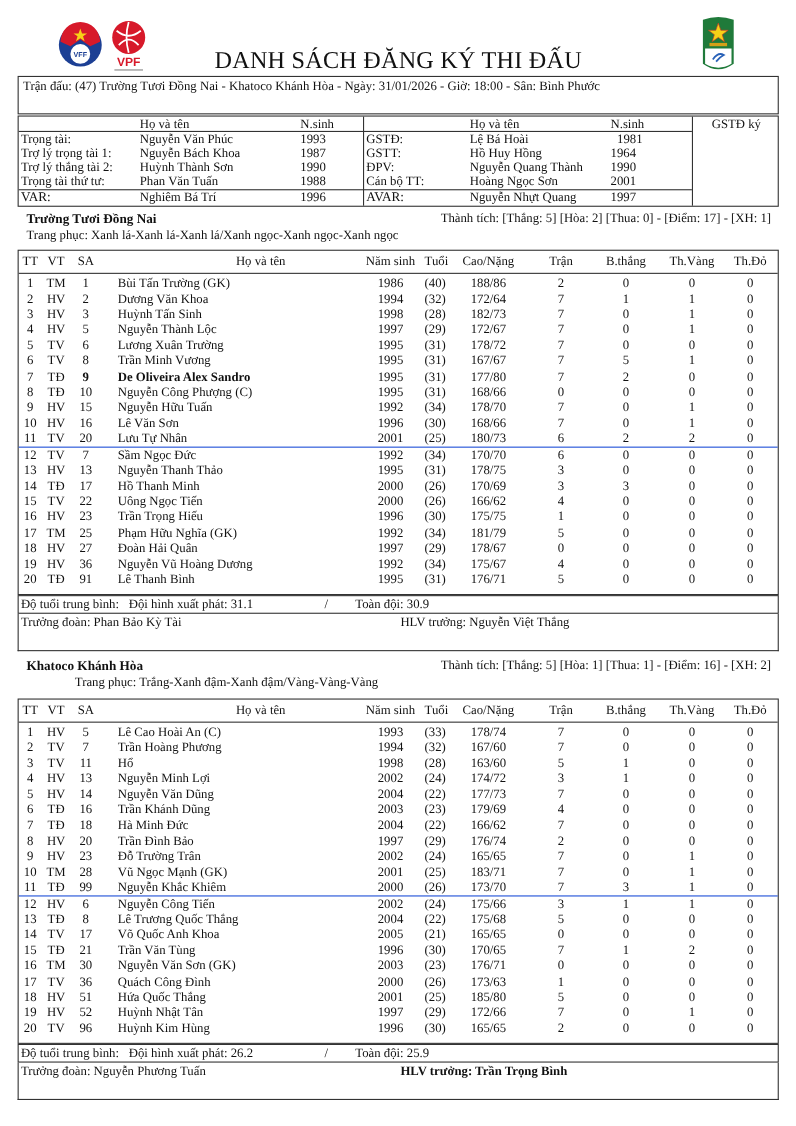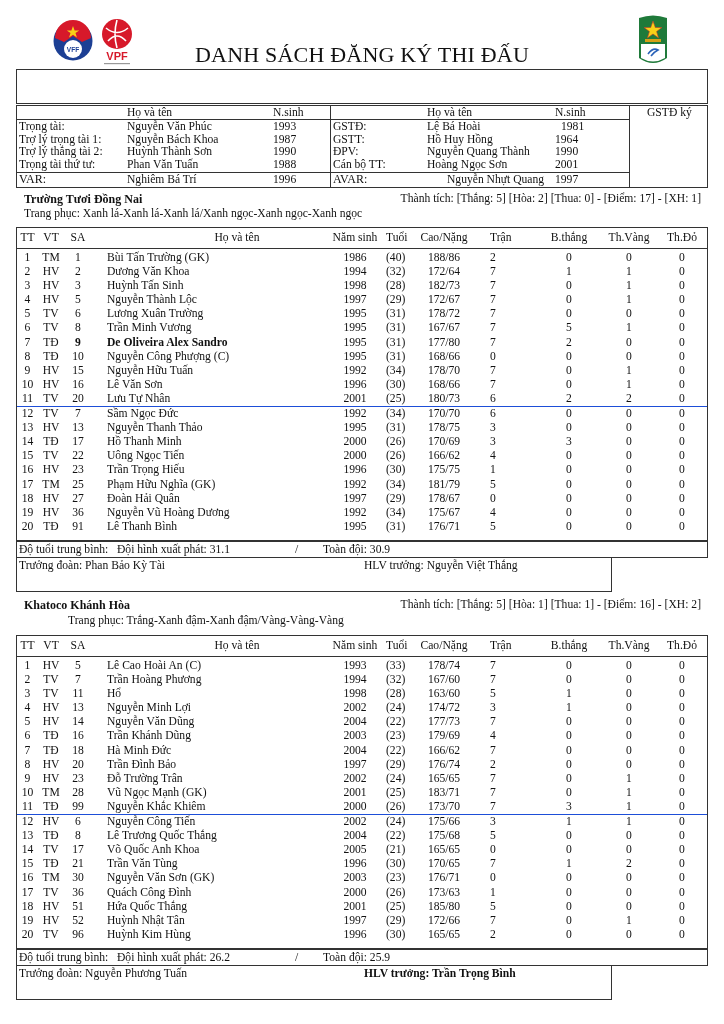--- a/index.html
+++ b/index.html
@@ -25,27 +25,27 @@
   .c { position:absolute; white-space:nowrap; line-height:14px; font-size:11.6px; }
   .hdr .c { line-height:20px; }
   .c.tt { left:0; width:21px; text-align:center; }
   .c.vt { left:22px; width:24px; text-align:center; }
   .c.sa { left:47px; width:28px; text-align:center; }
   .c.nm { left:90px; }
   .hdr .c.nm { left:90px; width:260px; text-align:center; }
   .c.ys { left:314px; width:48px; text-align:center; }
   .c.age { left:369px; width:34px; }
   .c.hw { left:398px; width:58px; text-align:center; }
-  .c.ap { left:473px; width:40px; }
+  .c.ap { left:473px; width:40px; text-align:center; }
   .c.gl { left:522px; width:60px; text-align:center; }
   .c.yc { left:584px; width:56px; text-align:center; }
   .c.rc { left:644px; width:42px; text-align:center; }
   .bold { font-weight:bold; }
   .agebox { left:16px; width:692px; height:17px; border:1px solid #333; box-sizing:border-box; font-size:11.6px; line-height:15px; }
-  .mgrbox { left:16px; width:596px; height:34px; border:1px solid #333; border-top:none; box-sizing:border-box; font-size:11.6px; line-height:16px; }
+  .mgrbox { left:16px; width:692px; height:34px; border:1px solid #333; border-top:none; box-sizing:border-box; font-size:11.6px; line-height:16px; }
   .agebox span, .mgrbox span { position:absolute; white-space:nowrap; }
 </style>
 </head>
 <body>
 
 <svg class="abs logo-vff" viewBox="0 0 42 42">
   <circle cx="21" cy="21" r="19.5" fill="#1c3f94"></circle>
   <path d="M3 18 A18 18 0 0 1 39 18 L30 22 L21 16 L12 22 Z" fill="#d7192a"></path>
   <polygon points="21,6 22.6,10.4 27.2,10.4 23.5,13 24.9,17.4 21,14.7 17.1,17.4 18.5,13 14.8,10.4 19.4,10.4" fill="#f7d117"></polygon>
   <circle cx="21" cy="29" r="9" fill="#ffffff"></circle>
@@ -61,38 +61,39 @@
   <path d="M2 4 Q16 -1 30 4 L30 44 Q16 54 2 44 Z" fill="#1f7a3a"></path>
   <polygon points="16,7 18.3,13.5 25,13.5 19.6,17.5 21.6,24 16,20 10.4,24 12.4,17.5 7,13.5 13.7,13.5" fill="#f7d117" stroke="#c0392b" stroke-width="0.6"></polygon>
   <rect x="8" y="25" width="16" height="3" fill="#d4a017"></rect>
   <path d="M4 30 L28 30 L28 44 Q16 51 4 44 Z" fill="#ffffff"></path>
   <path d="M11 40 Q16 33 21 36 Q17 38 14 42" stroke="#2a62b8" stroke-width="1.6" fill="none"></path>
 </svg>
 
 <div class="abs title">DANH SÁCH ĐĂNG KÝ THI ĐẤU</div>
 
 <div class="abs boxhdr">
+  <div>Trận đấu: (47) Trường Tươi Đồng Nai - Khatoco Khánh Hòa - Ngày: 31/01/2026 - Giờ: 18:00 - Sân: Bình Phước</div>
 </div>
 
 <div class="abs offbox">
   <div class="hline" style="left:0;width:612px;top:13px;"></div>
   <div class="hline" style="left:0;width:612px;top:66px;"></div>
   <div class="vline" style="left:313px;"></div>
   <div class="vline" style="left:612px;"></div>
   <div class="cell" style="left:110px;top:1px;">Họ và tên</div>
   <div class="cell" style="left:256px;top:1px;">N.sinh</div>
   <div class="cell" style="left:410px;top:1px;">Họ và tên</div>
   <div class="cell" style="left:538px;top:1px;">N.sinh</div>
   <div class="cell" style="left:630px;top:1px;">GSTĐ ký</div>
   <div id="officials-rows"></div>
   <div class="cell" style="left:2px;top:68px;font-size:12px;">VAR:</div>
   <div class="cell" style="left:110px;top:68px;">Nghiêm Bá Trí</div>
   <div class="cell" style="left:256px;top:68px;">1996</div>
   <div class="cell" style="left:316px;top:68px;font-size:12px;">AVAR:</div>
-  <div class="cell" style="left:430px;top:68px;">Nguyễn Nhựt Quang</div>
+  <div class="cell" style="left:410px;top:68px;">Nguyễn Nhựt Quang</div>
   <div class="cell" style="left:538px;top:68px;">1997</div>
 <div class="cell" style="left: 2px; top: 15px;">Trọng tài:</div>
     <div class="cell" style="left: 110px; top: 15px;">Nguyễn Văn Phúc</div>
     <div class="cell" style="left: 256px; top: 15px;">1993</div>
     <div class="cell" style="left: 2px; top: 27.6px;">Trợ lý trọng tài 1:</div>
     <div class="cell" style="left: 110px; top: 27.6px;">Nguyễn Bách Khoa</div>
     <div class="cell" style="left: 256px; top: 27.6px;">1987</div>
     <div class="cell" style="left: 2px; top: 40.2px;">Trợ lý thắng tài 2:</div>
     <div class="cell" style="left: 110px; top: 40.2px;">Huỳnh Thành Sơn</div>
     <div class="cell" style="left: 256px; top: 40.2px;">1990</div>

